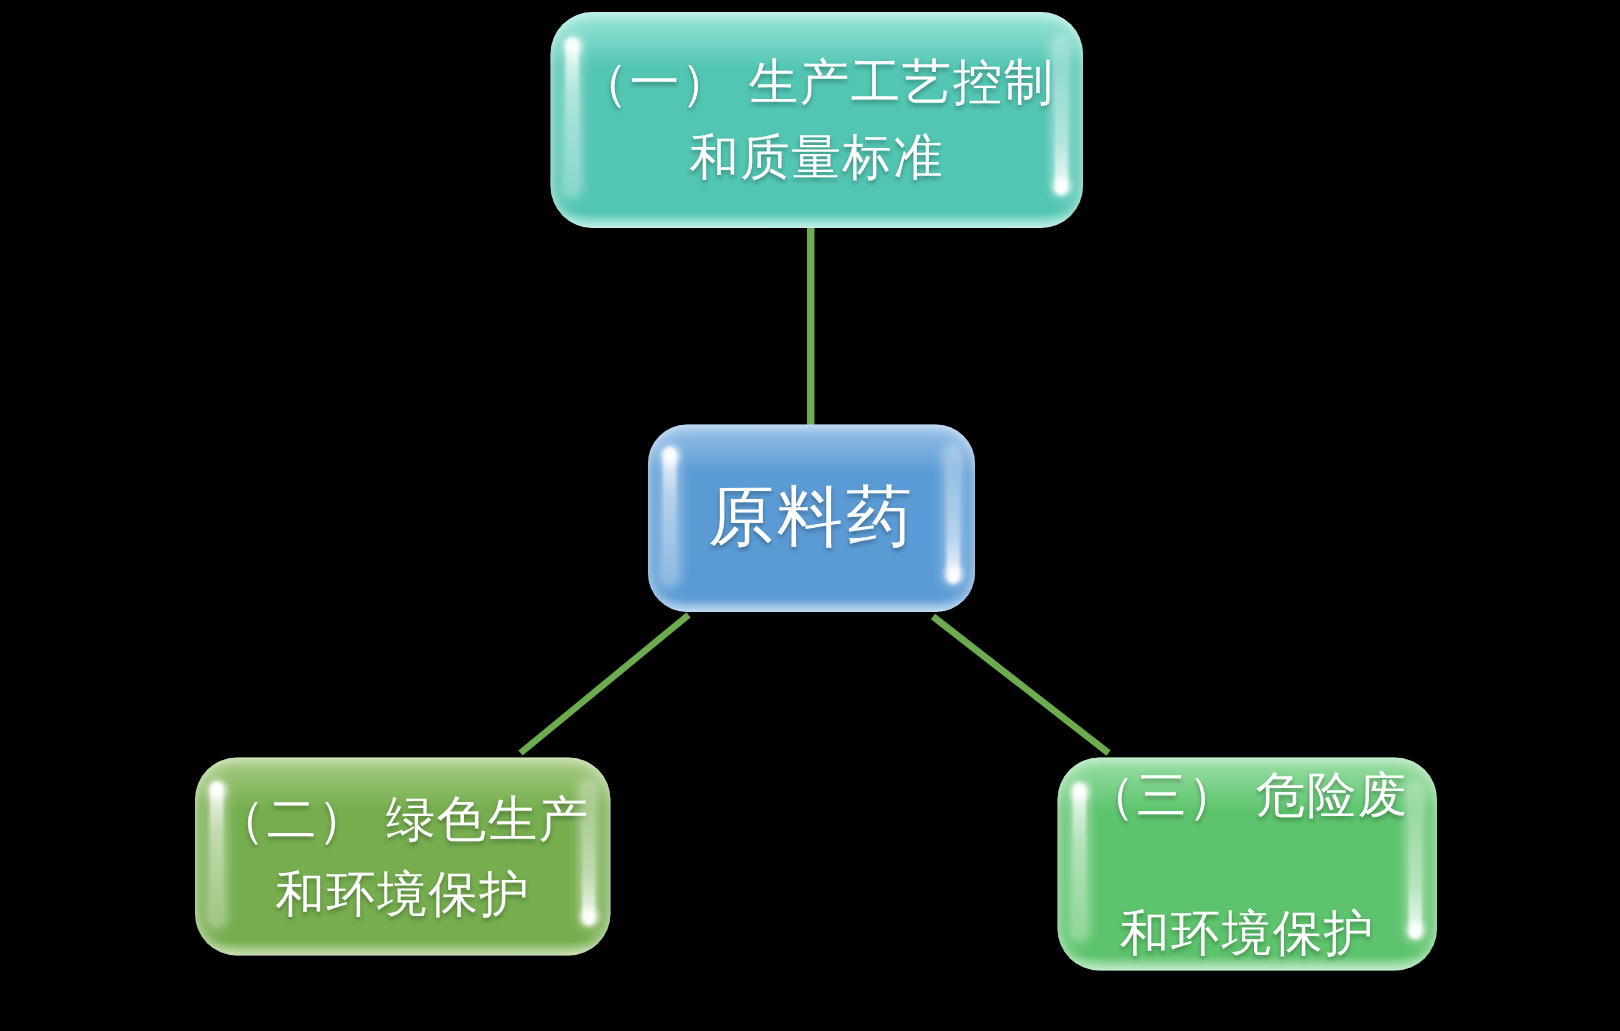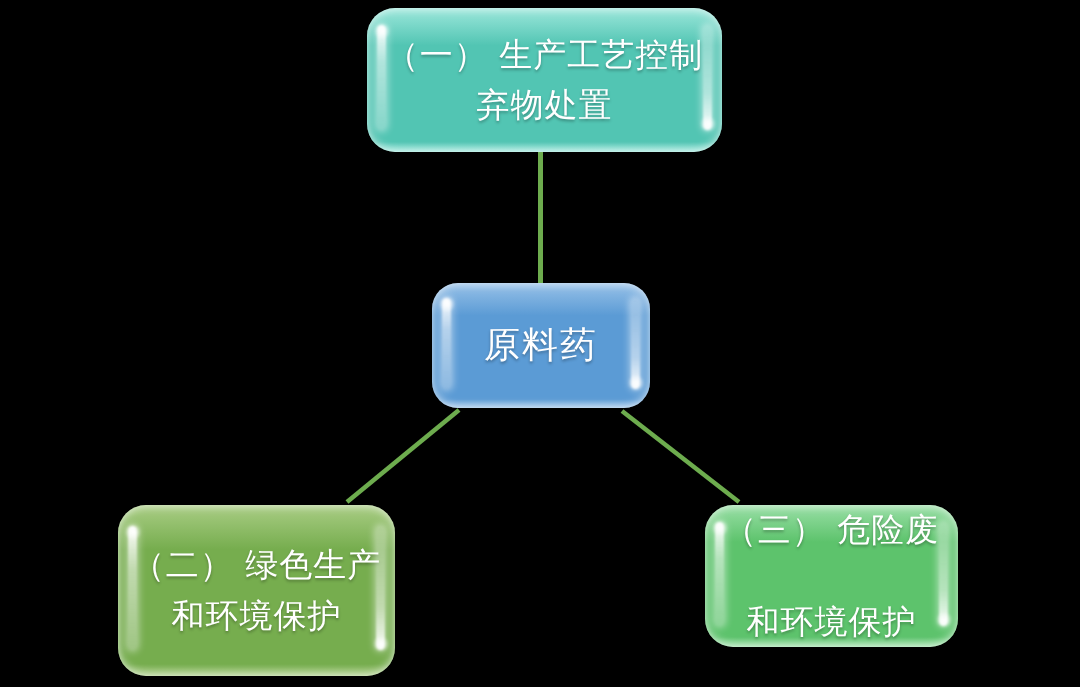--- a/index.html
+++ b/index.html
@@ -36,37 +36,37 @@
                 inset 0 3px 6px rgba(255,255,255,0.28);
   }
   .node .txt {
     font-weight: 300;
     letter-spacing: 1px;
     line-height: 1.52;
     text-shadow: 0 2px 3px rgba(0,0,0,0.30);
     white-space: nowrap;
   }
   .node .txt-lg {
-    font-size: 36px;
+    font-size: 44px;
     letter-spacing: 2px;
   }
   .node .txt-md {
     font-size: 33px;
   }
   .node-top {
     left: 367px; top: 8px; width: 355px; height: 144px;
     background: linear-gradient(180deg, var(--top-light) 0%, var(--top-base) 26%, var(--top-base) 93%, var(--top-light) 100%);
   }
   .node-center {
     left: 432px; top: 283px; width: 218px; height: 125px;
     border-radius: 26px;
     background: linear-gradient(180deg, var(--center-light) 0%, var(--center-base) 26%, var(--center-base) 93%, var(--center-light) 100%);
   }
   .node-left {
-    left: 118px; top: 505px; width: 277px; height: 171px;
+    left: 130px; top: 505px; width: 277px; height: 132px;
     background: linear-gradient(180deg, var(--left-light) 0%, var(--left-base) 26%, var(--left-base) 93%, var(--left-light) 100%);
   }
   .node-right {
     left: 705px; top: 505px; width: 253px; height: 142px;
     background: linear-gradient(180deg, var(--right-light) 0%, var(--right-base) 26%, var(--right-base) 93%, var(--right-light) 100%);
     justify-content: space-between;
   }
   .gloss {
     position: absolute;
     width: 9px;
@@ -113,21 +113,21 @@
   <svg class="connectors" viewBox="0 0 1080 687">
     <line x1="540.5" y1="150" x2="540.5" y2="286" stroke-width="5" stroke="#6dac4e"></line>
     <line x1="459" y1="410" x2="347" y2="502" stroke-width="4.5" stroke="#6dac4e"></line>
     <line x1="622" y1="411" x2="739" y2="502" stroke-width="4.5" stroke="#6dac4e"></line>
   </svg>
 
   <div class="node node-top">
     <span class="gloss gloss-left"></span>
     <span class="gloss gloss-right"></span>
     <div class="txt txt-md">（一） 生产工艺控制</div>
-    <div class="txt txt-md">弃物处置</div>
+    <div class="txt txt-md">和质量标准</div>
   </div>
 
   <div class="node node-center">
     <span class="gloss gloss-left"></span>
     <span class="gloss gloss-right"></span>
     <div class="txt txt-lg">原料药</div>
   </div>
 
   <div class="node node-left">
     <span class="gloss gloss-left"></span>

